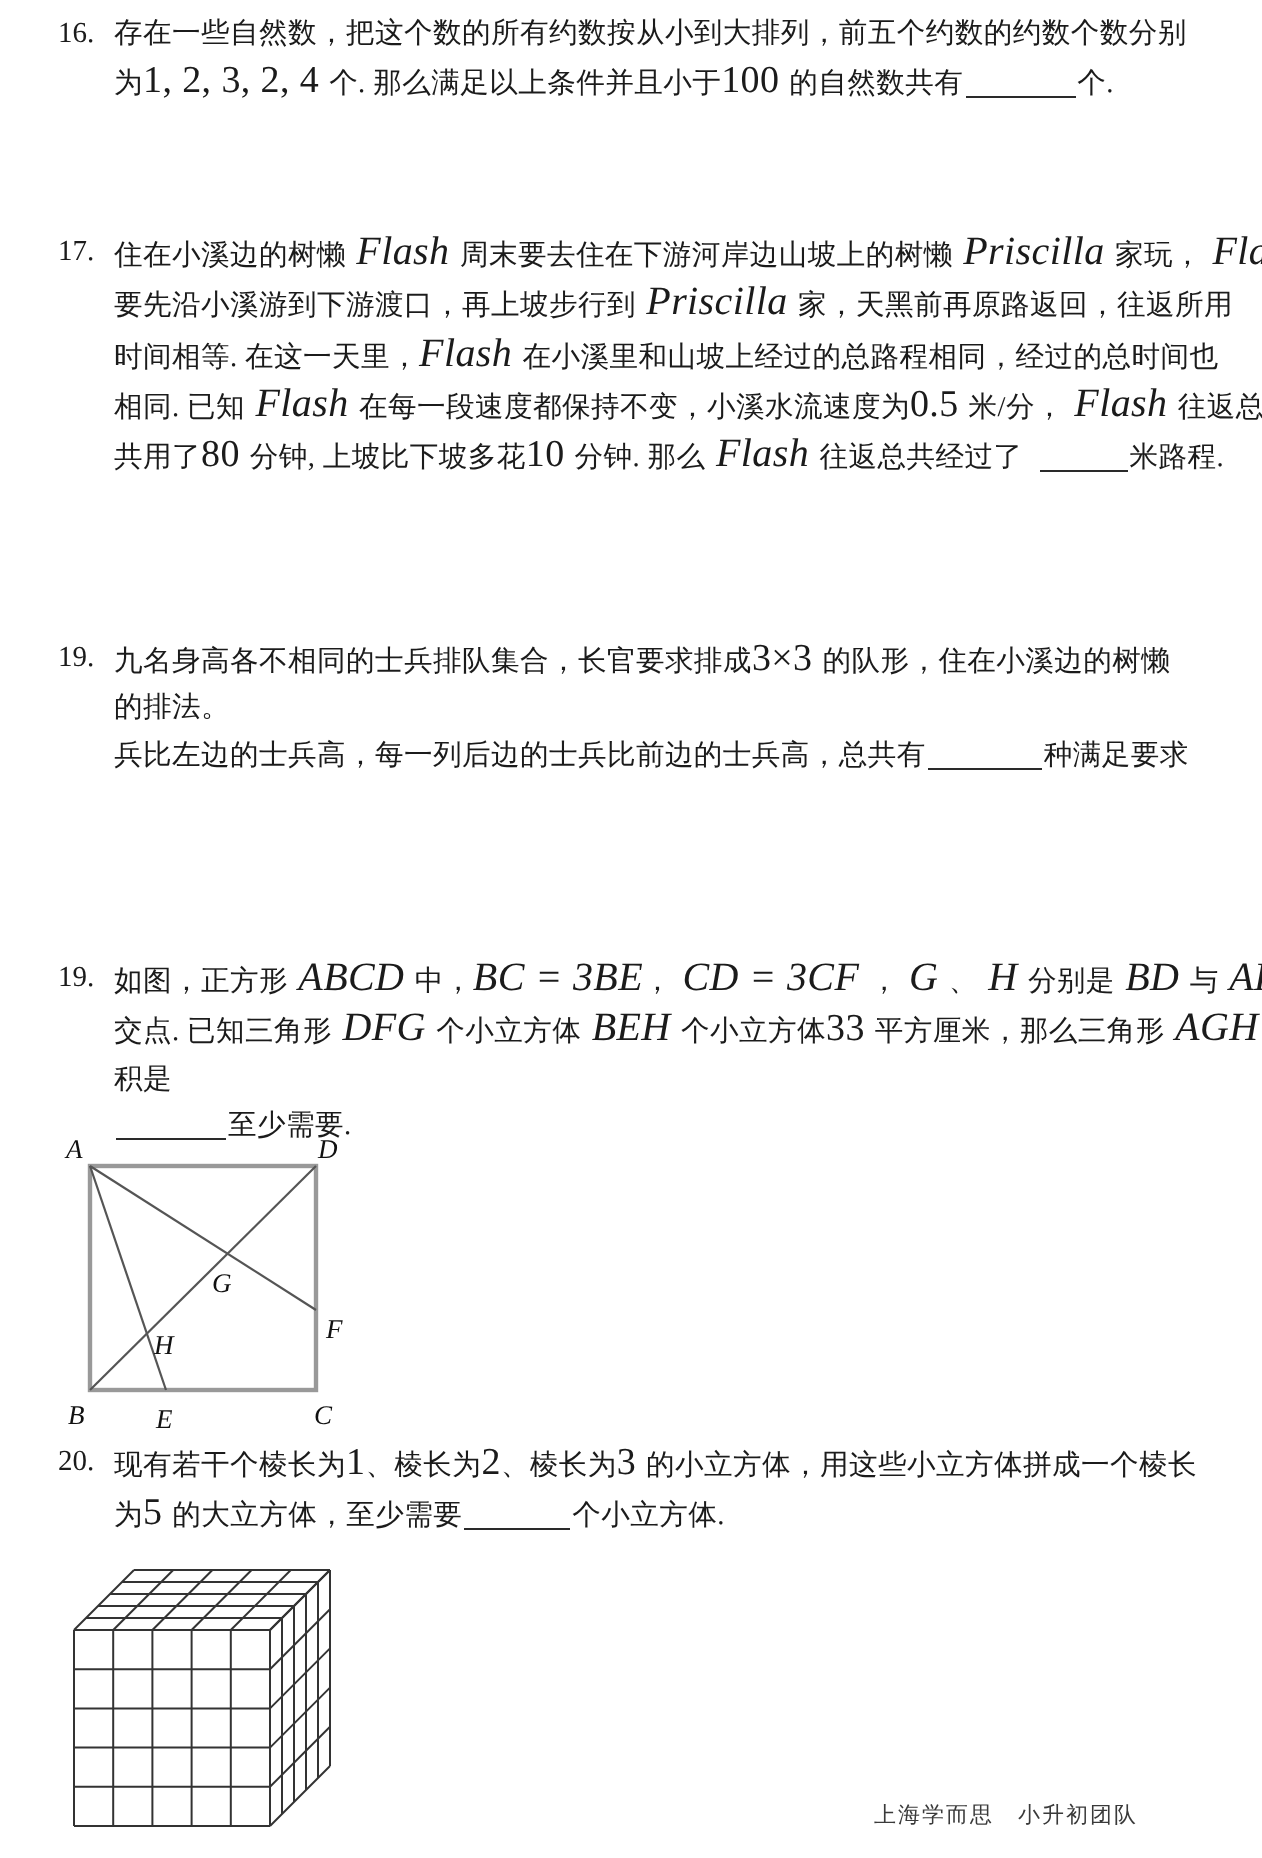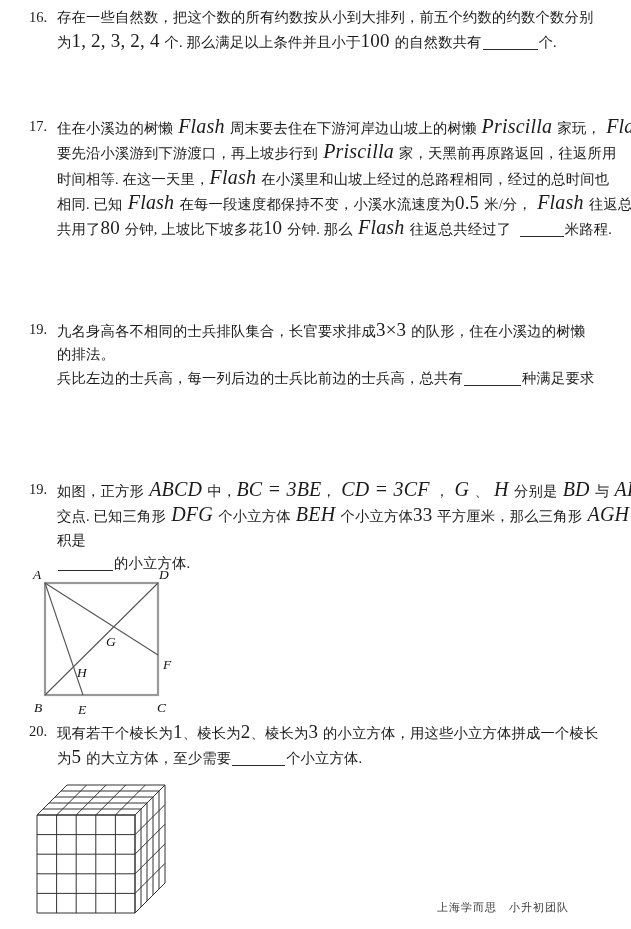--- a/index.html
+++ b/index.html
@@ -65,21 +65,21 @@
       <div class="p-line"><span class="cn">的排法。</span></div>
       <div class="p-line"><span class="cn">兵比左边的士兵高，每一列后边的士兵比前边的士兵高，总共有</span><span class="blank" style="width: 57px;"></span><span class="cn">种满足要求</span></div>
     </div>
 </div>
 <div class="problem" style="top:478px">
   <div class="p-num">19.</div>
   <div class="p-lines">
       <div class="p-line"><span class="cn">如图，正方形</span><span class="it"> ABCD </span><span class="cn">中，</span><span class="it">BC = 3BE</span><span class="cn">，</span><span class="it"> CD = 3CF </span><span class="cn">，</span><span class="it"> G </span><span class="cn">、</span><span class="it"> H </span><span class="cn">分别是</span><span class="it"> BD </span><span class="cn">与</span><span class="it"> AF </span><span class="cn">和</span><span class="it"> AE </span><span class="cn">的</span></div>
       <div class="p-line"><span class="cn">交点. 已知三角形</span><span class="it"> DFG </span><span class="cn">个小立方体</span><span class="it"> BEH </span><span class="cn">个小立方体</span><span class="rm">33 </span><span class="cn">平方厘米，那么三角形</span><span class="it"> AGH </span><span class="cn">的面</span></div>
       <div class="p-line"><span class="cn">积是</span></div>
-      <div class="p-line"><span class="blank" style="width: 55px;"></span><span class="cn">的小立方体.</span></div>
+      <div class="p-line"><span class="blank" style="width: 55px;"></span><span class="cn">至少需要.</span></div>
     </div>
 </div>
 <div class="problem" style="top:720px">
   <div class="p-num">20.</div>
   <div class="p-lines">
       <div class="p-line"><span class="cn">现有若干个棱长为</span><span class="rm">1</span><span class="cn">、棱长为</span><span class="rm">2</span><span class="cn">、棱长为</span><span class="rm">3 </span><span class="cn">的小立方体，用这些小立方体拼成一个棱长</span></div>
       <div class="p-line"><span class="cn">为</span><span class="rm">5 </span><span class="cn">的大立方体，至少需要</span><span class="blank" style="width: 53px;"></span><span class="cn">个小立方体.</span></div>
     </div>
 </div>
 

